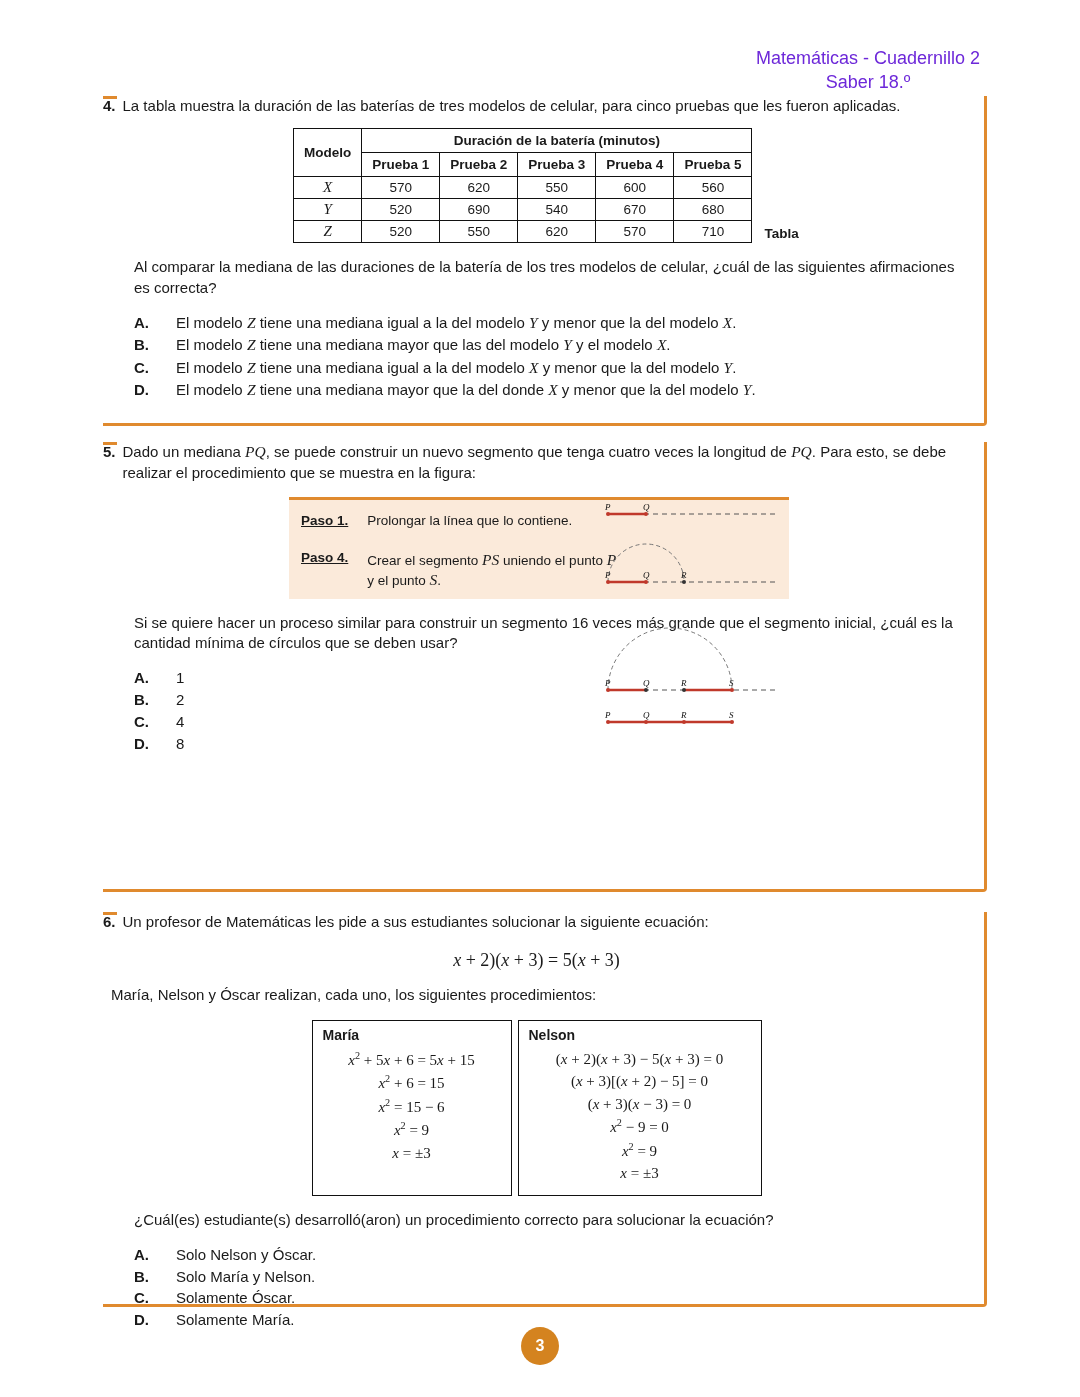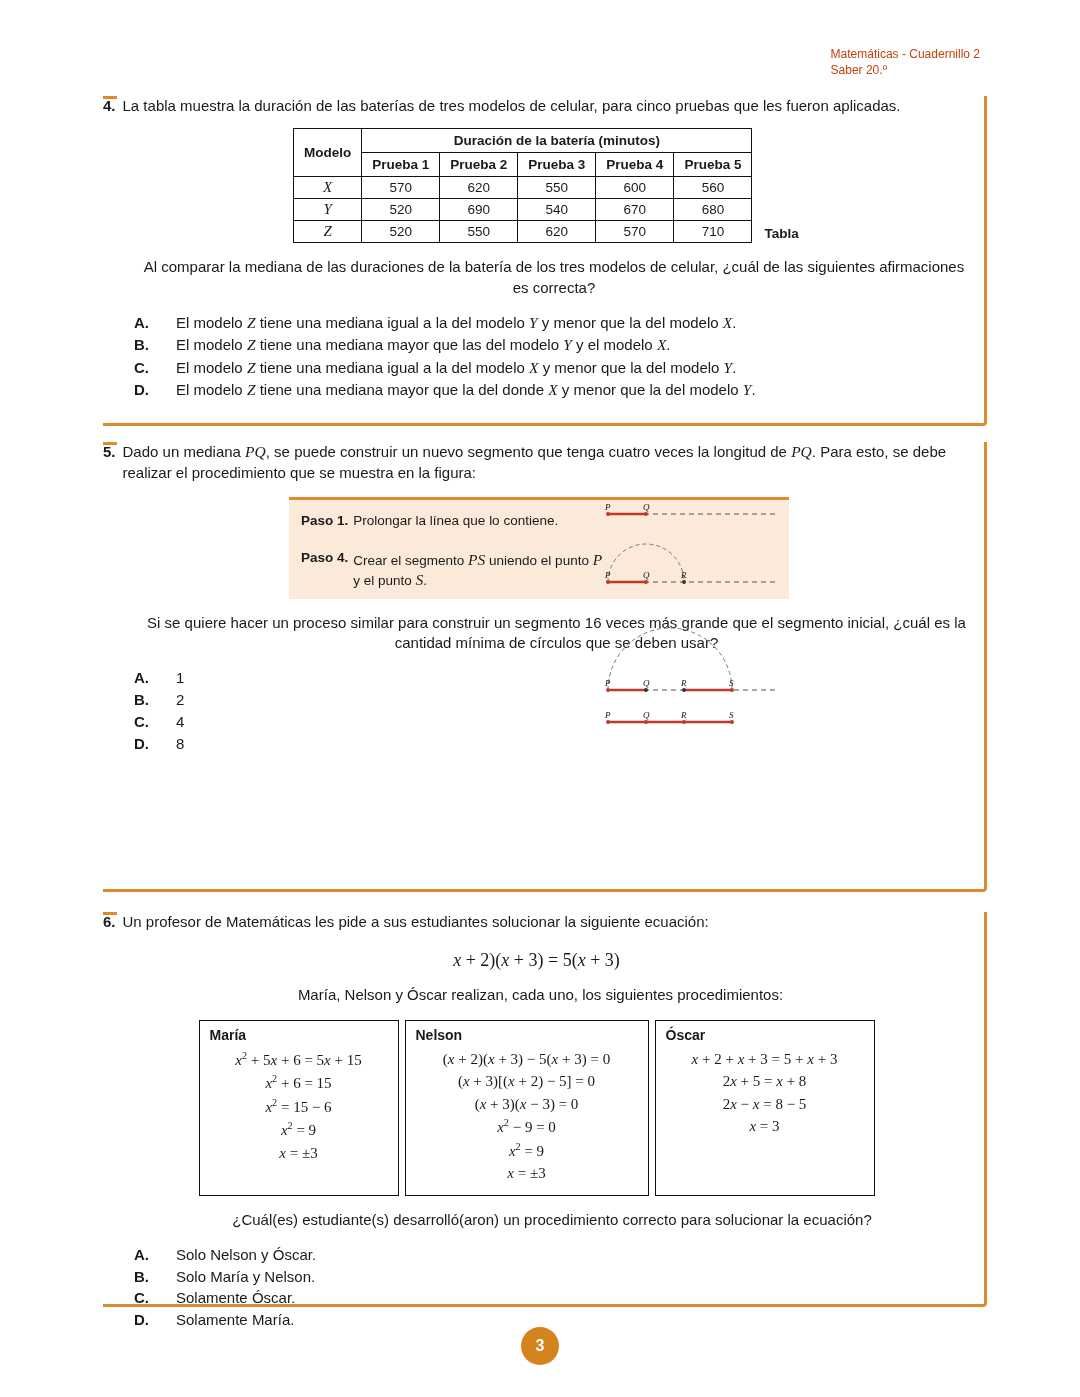--- a/index.html
+++ b/index.html
@@ -13,23 +13,23 @@
   .page {
     position: relative;
     width: 1080px; height: 1397px;
     overflow: hidden;
   }
 
   
   .doc-header {
     position: absolute;
     top: 46px; right: 100px;
-    text-align: left;
-    color: #c2410c;
-    font-size: 12px;
+    text-align: center;
+    color: #6d28d9;
+    font-size: 18px;
     line-height: 1.35;
   }
 
   
   .qblock {
     position: absolute;
     left: 103px;
     width: 884px;
     box-sizing: border-box;
   }
@@ -55,21 +55,20 @@
     font-weight: bold;
     margin-right: 7px;
     white-space: nowrap;
   }
   .qtext { flex: 1; }
 
   .para {
     font-size: 15px;
     line-height: 1.35;
     margin-top: 14px;
-    text-align: center;
   }
 
   i.v { font-family: "Liberation Serif", serif; font-style: italic; font-size: 15.5px; }
   .mathserif { font-family: "Liberation Serif", serif; }
 
   
   .options { margin-top: 14px; }
   .opt {
     display: flex;
     font-size: 15px;
@@ -120,21 +119,21 @@
     padding: 10px 0 6px 0;
     box-sizing: border-box;
   }
   .step-row {
     display: flex;
     align-items: flex-start;
     padding: 3px 8px 3px 12px;
     font-size: 13.5px;
     line-height: 1.25;
   }
-  .step-label { font-weight: bold; white-space: nowrap; margin-right: 5px; }
+  .step-label { font-weight: bold; white-space: nowrap; margin-right: 19px; text-decoration: underline; }
   .step-body { flex: 1; max-width: 250px; }
 
   .figs {
     position: absolute;
     right: 0; top: 0;
     width: 195px; height: 100%;
   }
 
   
   .equation {
@@ -190,21 +189,21 @@
 
   sup { font-size: 0.68em; vertical-align: super; }
 </style>
 </head>
 <body>
 
 <div class="page">
 
   <div class="doc-header">
     <div>Matemáticas - Cuadernillo 2</div>
-    <div>Saber 20.º</div>
+    <div>Saber 18.º</div>
   </div>
 
   <div class="qblock bordered" style="top:96px; height:330px; padding: 0 14px 18px 0;">
     <div class="q-top-rule"></div>
 
     <div class="qhead">
       <span class="qnum">4.</span>
       <span class="qtext">La tabla muestra la duración de las baterías de tres modelos de celular, para cinco pruebas que les fueron aplicadas.</span>
     </div>
 
@@ -390,27 +389,20 @@
       <div class="stu-box nelson" style="width:244px;">
         <div class="stu-name">Nelson</div>
         <div class="stu-line">(<i>x</i> + 2)(<i>x</i> + 3) − 5(<i>x</i> + 3) = 0</div>
         <div class="stu-line">(<i>x</i> + 3)[(<i>x</i> + 2) − 5] = 0</div>
         <div class="stu-line">(<i>x</i> + 3)(<i>x</i> − 3) = 0</div>
         <div class="stu-line"><i>x</i><sup>2</sup> − 9 = 0</div>
         <div class="stu-line"><i>x</i><sup>2</sup> = 9</div>
         <div class="stu-line"><i>x</i> = ±3</div>
       </div>
 
-      <div class="stu-box oscar" style="width:220px;">
-        <div class="stu-name">Óscar</div>
-        <div class="stu-line"><i>x</i> + 2 + <i>x</i> + 3 = 5 + <i>x</i> + 3</div>
-        <div class="stu-line">2<i>x</i> + 5 = <i>x</i> + 8</div>
-        <div class="stu-line">2<i>x</i> − <i>x</i> = 8 − 5</div>
-        <div class="stu-line"><i>x</i> = 3</div>
-      </div>
     </div>
 
     <div class="para" style="margin-left:31px;">¿Cuál(es) estudiante(s) desarrolló(aron) un procedimiento correcto para solucionar la ecuación?</div>
 
     <div class="options" style="margin-left:31px;">
       <div class="opt">
         <span class="opt-letter">A.</span>
         <span class="opt-text">Solo Nelson y Óscar.</span>
       </div>
       <div class="opt">

